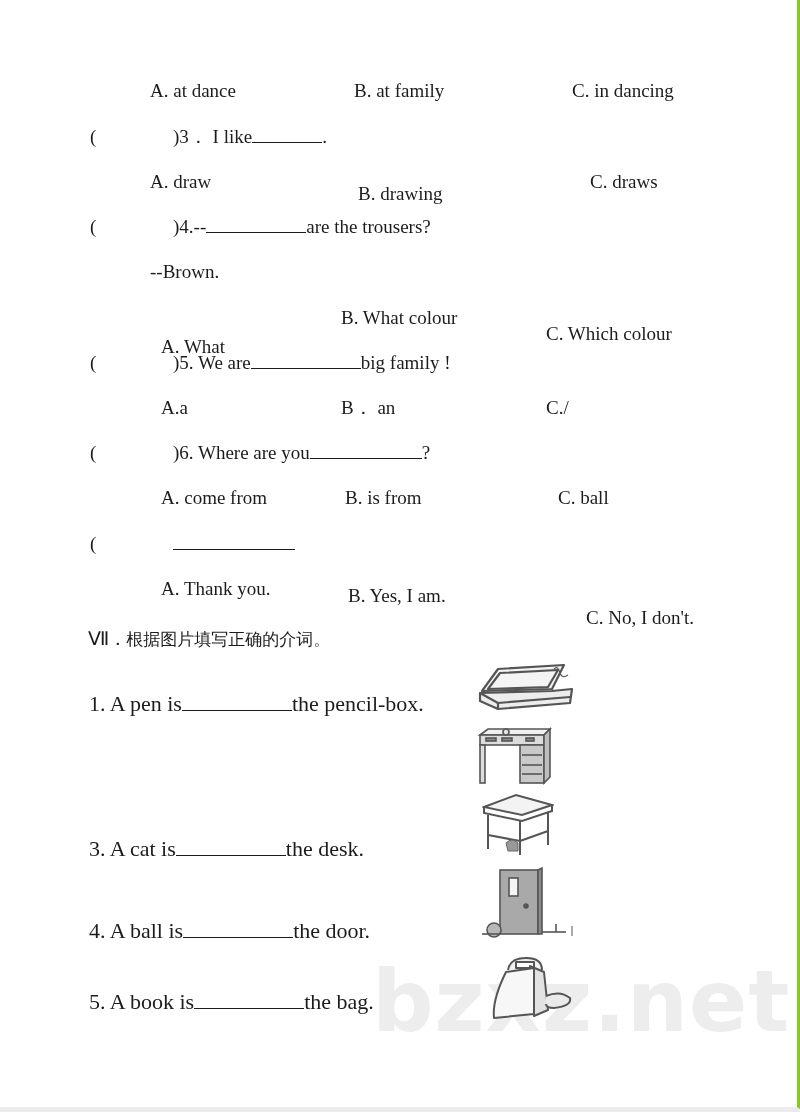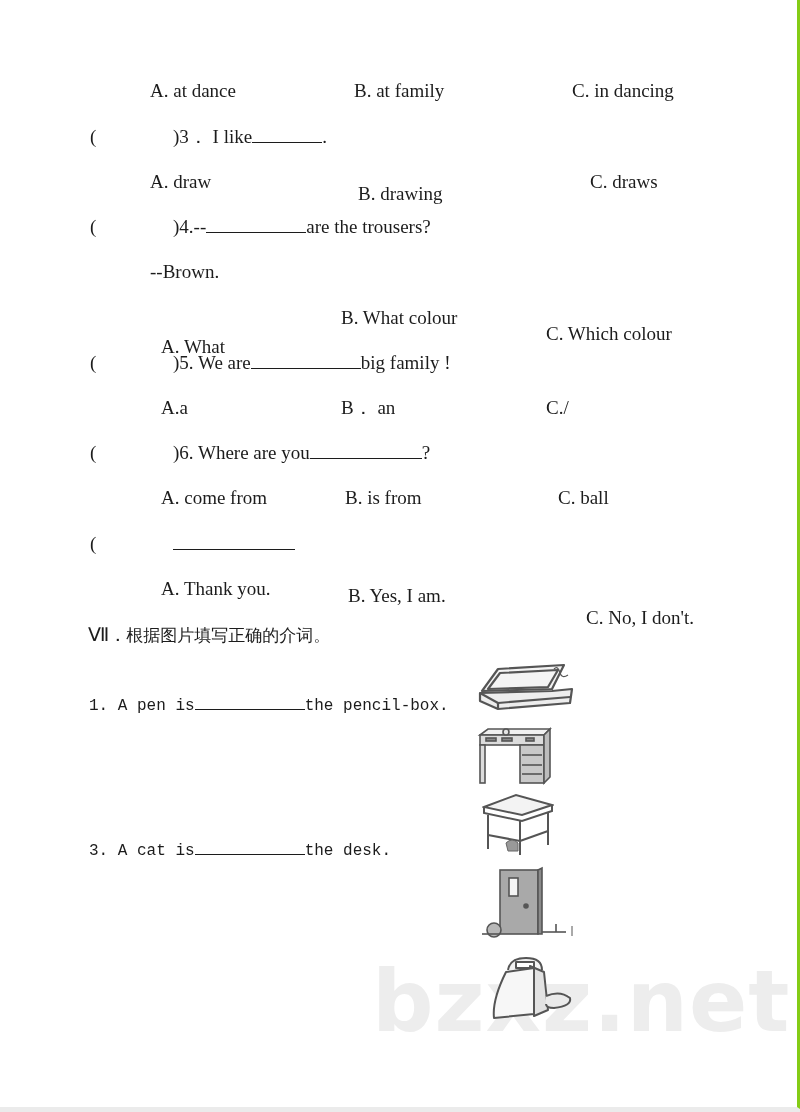--- a/index.html
+++ b/index.html
@@ -44,21 +44,21 @@
       border-bottom: 1.3px solid #1c1c1c;
       height: 17px;
       vertical-align: baseline;
     }
     .section-title {
       position: absolute;
       left: 88px;
       top: 625px;
       font-family: "DejaVu Sans", sans-serif;
       font-size: 17px;
-      line-height: 20px;
+      line-height: 28px;
       white-space: nowrap;
       color: #1c1c1c;
     }
     .roman {
       font-family: "Liberation Serif", serif;
       font-size: 19px;
       letter-spacing: -1px;
     }
     .pic {
       position: absolute;
@@ -71,26 +71,25 @@
       font-weight: bold;
       font-size: 86px;
       line-height: 86px;
       color: #ededed;
       letter-spacing: 1px;
       pointer-events: none;
       z-index: 0;
     }
     .fill-line {
       position: absolute;
-      font-size: 16px;
+      font-size: 22px;
       line-height: 24px;
       white-space: nowrap;
       left: 89px;
       z-index: 2;
-      font-family: Liberation Mono, monospace;
     }
     .pic svg { display: block; }
     .pic, .watermark { }
     .pic { z-index: 3; }
   </style>
 </head>
 <body>
 
 <div class="page">
 
@@ -143,21 +142,23 @@
     <span class="roman">Ⅶ．</span><span>根据图片填写正确的介词。</span>
   </div>
 
   <div class="watermark">bzxz.net</div>
 
   <div class="fill-line" style="top:692px;"><span>1. A pen is</span><span class="blank" style="width:110px;"></span><span>the pencil-box.</span></div>
 
 
   <div class="fill-line" style="top:837px;"><span>3. A cat is</span><span class="blank" style="width:110px;"></span><span>the desk.</span></div>
 
-
+  <div class="fill-line" style="top:919px;"><span>4. A ball is</span><span class="blank" style="width:110px;"></span><span>the door.</span></div>
+
+  <div class="fill-line" style="top:990px;"><span>5. A book is</span><span class="blank" style="width:110px;"></span><span>the bag.</span></div>
 
   <div class="pic" style="left:478px; top:663px;">
     <svg width="96" height="50" viewBox="0 0 96 50">
       <g fill="none" stroke="#555" stroke-width="2.2" stroke-linejoin="round">
         <polygon points="4,28 20,6 86,2 74,26" fill="#f4f4f4"></polygon>
         <polygon points="10,26 22,10 80,7 70,24"></polygon>
         <polygon points="2,30 74,28 94,26 92,40 20,46 2,38" fill="#ededed"></polygon>
         <line x1="2" y1="30" x2="20" y2="40"></line>
         <line x1="20" y1="40" x2="92" y2="34"></line>
         <line x1="20" y1="40" x2="20" y2="46"></line>

